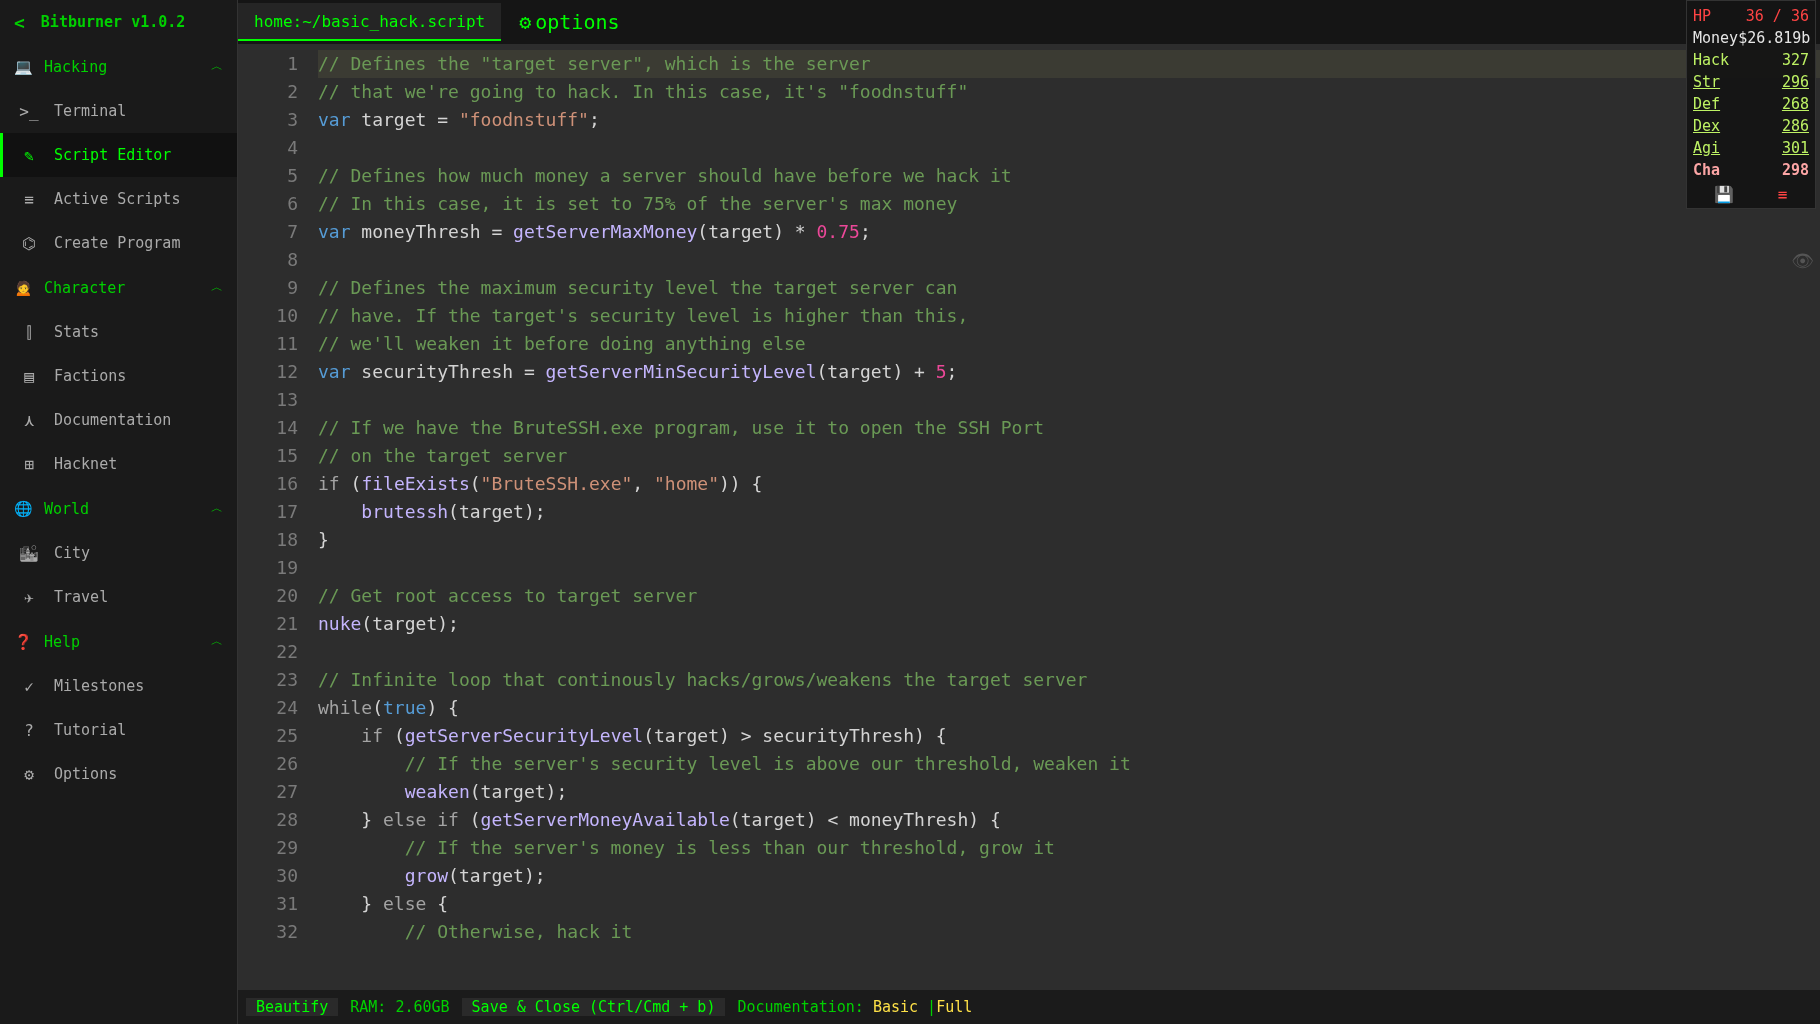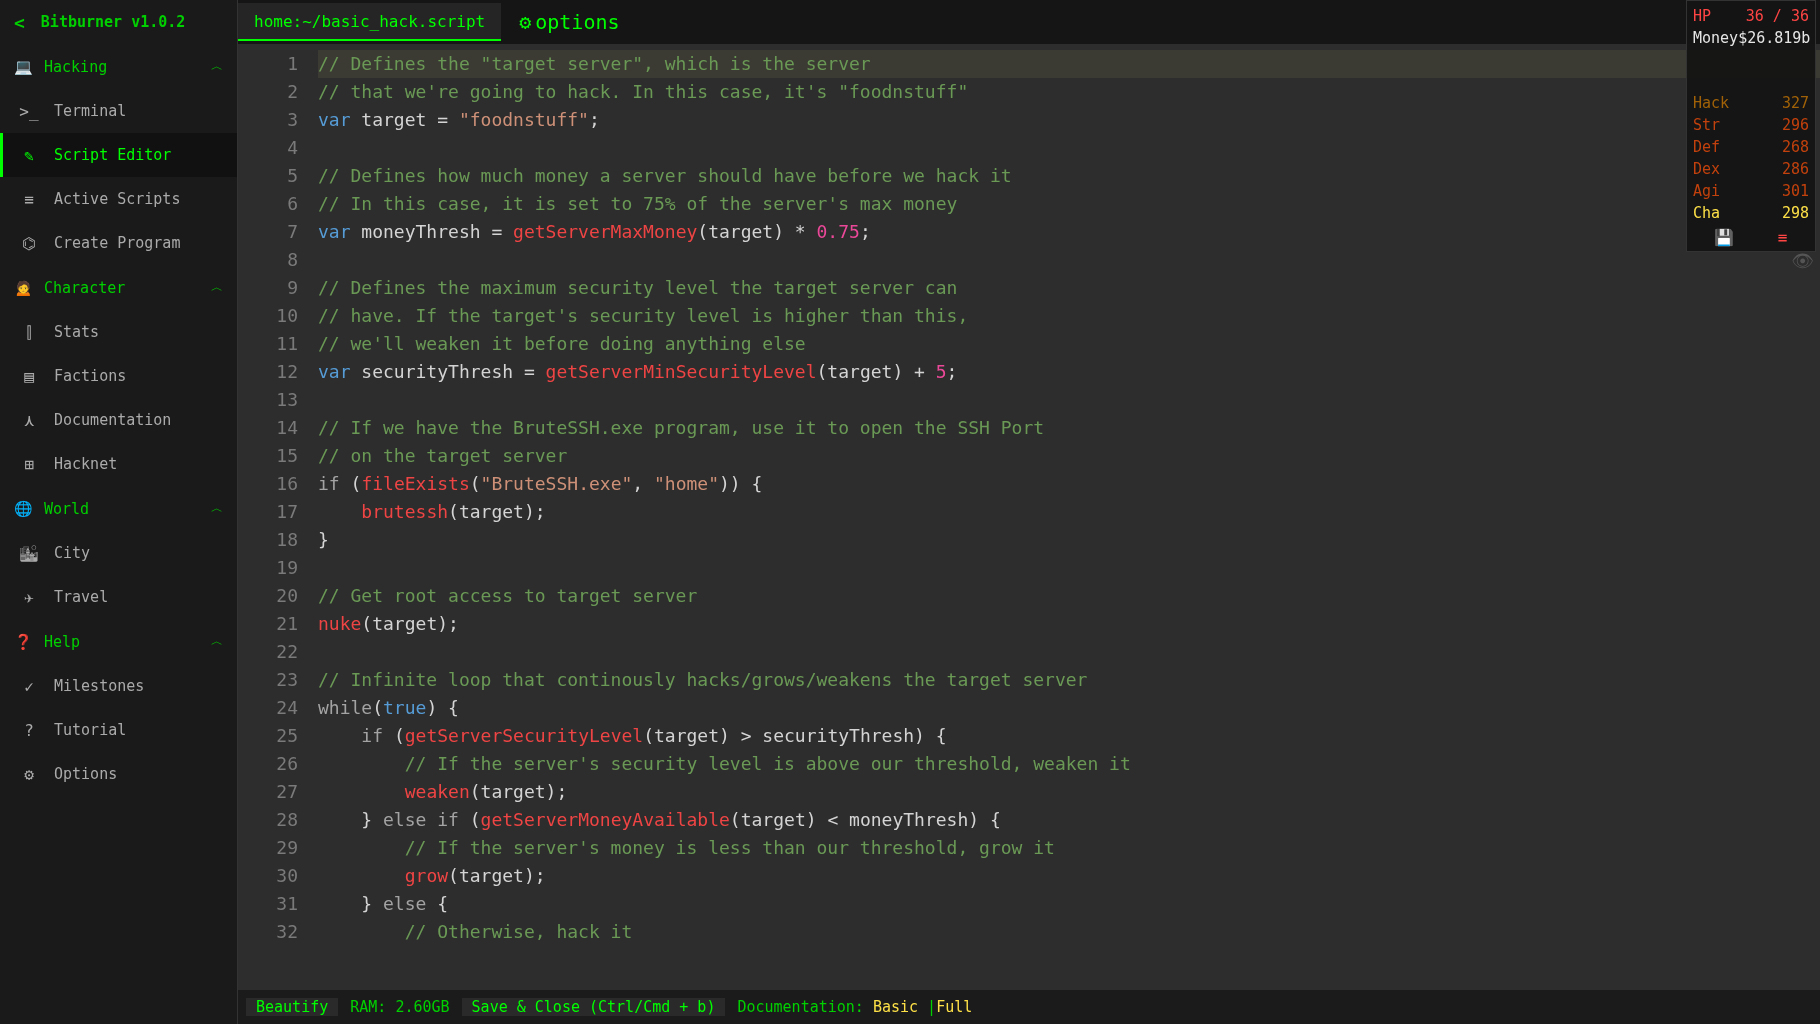--- a/index.html
+++ b/index.html
@@ -112,21 +112,21 @@
   flex: 1;
   padding-top: 6px;
   white-space: pre;
   color: #d4d4d4;
 }
 .code .line { height: 28px; }
 .code .line.hl { background: rgba(80,80,60,0.4); }
 .c-com { color: #6a9955; }
 .c-kw { color: #a3a3a3; }
 .c-kw2 { color: #569cd6; }
-.c-fn { color: #ef4444; }
+.c-fn { color: #c4b5fd; }
 .c-str { color: #ce9178; }
 .c-num { color: #ec4899; }
 .footer {
   height: 34px;
   background: #1b1b1b;
   display: flex;
   align-items: center;
   padding: 0 8px;
   gap: 12px;
   font-size: 15px;
@@ -146,23 +146,23 @@
   width: 130px;
   background: rgba(20,20,20,0.95);
   border: 1px solid #333;
   padding: 4px 6px;
   font-size: 15px;
   z-index: 10;
 }
 .stat-row { display: flex; justify-content: space-between; height: 22px; align-items: center; }
 .stat-hp { color: #ff4444; }
 .stat-money { color: #e5e5e5; }
-.stat-hack { color: #a16207; margin-top: 43px; }
-.stat-phys { color: #c2410c; }
-.stat-cha { color: #fde047; }
+.stat-hack { color: #bef264; }
+.stat-phys { color: #bef264; text-decoration: underline; }
+.stat-cha { color: #fca5a5; font-weight: bold; }
 .stat-icons { display: flex; justify-content: space-around; margin-top: 4px; font-size: 16px; }
 .stat-icons .save { color: #00ff00; }
 .stat-icons .kill { color: #ff4444; }
 .eye-icon {
   position: absolute;
   right: 6px;
   top: 250px;
   color: #555;
   font-size: 18px;
   z-index: 5;

